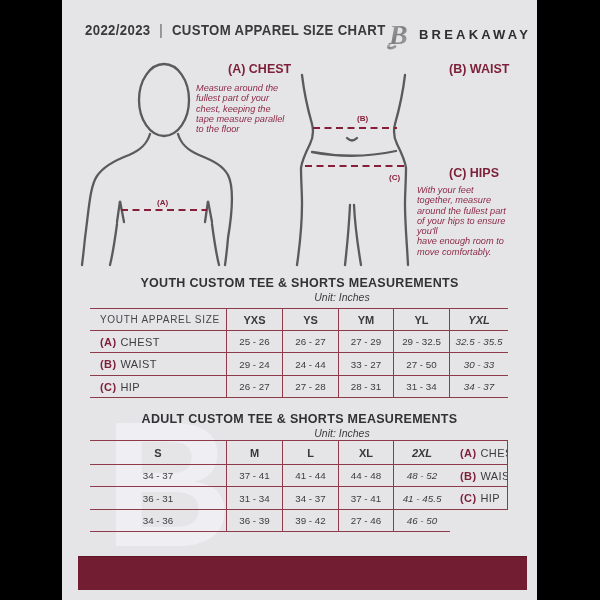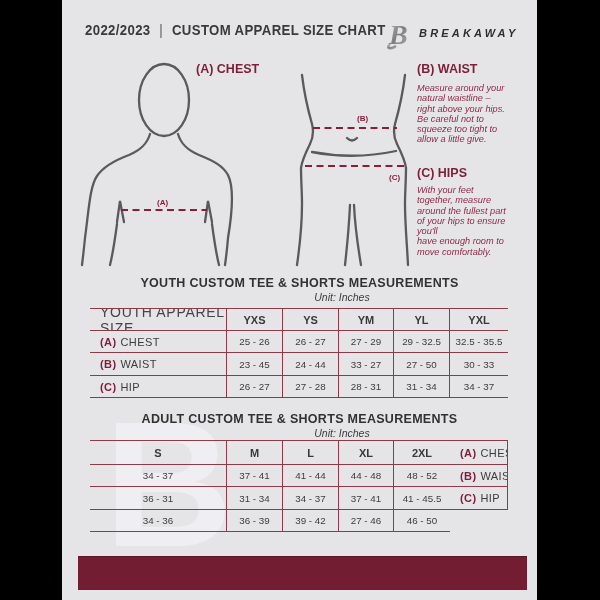--- a/index.html
+++ b/index.html
@@ -11,24 +11,24 @@
   
   .watermark{left:42px;top:396px;font-size:178px;line-height:1;font-weight:bold;
              color:#efeff3;z-index:0;letter-spacing:-4px;}
 
   
   .title-row{left:23px;top:21px;display:flex;align-items:center;gap:9px;white-space:nowrap;
              font-weight:bold;font-size:15px;color:#3a3a3c;letter-spacing:.4px;
              transform:scaleX(.88);transform-origin:left center;z-index:2;}
   .title-row .divider{font-weight:normal;color:#5a5a5c;padding:0 1px;}
   .logo-svg{left:320px;top:15px;z-index:2;}
-  .brand{left:357px;top:27px;font-size:11px;font-weight:bold;letter-spacing:3.2px;color:#2e2e30;z-index:2;font-style:italic;}
-
-  
-  .ins-h{font-size:12.5px;font-weight:bold;color:#7c1f38;z-index:2;}
+  .brand{left:357px;top:27px;font-size:13px;font-weight:bold;letter-spacing:3.2px;color:#2e2e30;z-index:2;}
+
+  
+  .ins-h{font-size:12.5px;font-weight:bold;color:#7c1f38;z-index:2;margin-left:32px;}
   .ins-b{font-size:9.2px;font-style:italic;color:#8c2a45;line-height:10.3px;white-space:pre-line;z-index:2;width:125px;}
   .ins-chest-h{left:134px;top:62px;}
   .ins-chest-b{left:134px;top:83px;}
   .ins-waist-h{left:355px;top:62px;}
   .ins-waist-b{left:355px;top:83px;}
   .ins-hips-h{left:355px;top:166px;}
   .ins-hips-b{left:355px;top:185px;}
 
   .fig{z-index:1;}
   .fig path, .fig ellipse{fill:none;stroke:#5a5a5c;stroke-width:2.3;stroke-linecap:round;}
@@ -43,22 +43,22 @@
   .ad-title{top:412px;} .ad-unit{top:427px;}
 
   
   .tbl{left:28px;width:418px;display:grid;z-index:2;
        grid-template-columns:137px 56px 56px 55px 56px 58px;
        border-top:1px solid #8d3a4b;}
   .tbl-youth{top:308px;grid-template-rows:22px 22px 23px 22px;}
   .tbl-adult{top:440px;grid-template-rows:24px 22px 23px 22px;}
   .c{border-bottom:1px solid #8d3a4b;border-right:1px solid #8d3a4b;display:flex;
      align-items:center;justify-content:center;font-size:9.8px;color:#3c3c3e;overflow:hidden;}
-  .c.nr{border-right:none;}
-  .c.hl{justify-content:flex-start;padding-left:10px;font-size:14px;letter-spacing:.7px;color:#454548;}
+  .c.nr{border-right:none;font-style:italic;}
+  .c.hl{justify-content:flex-start;padding-left:10px;font-size:10px;letter-spacing:.7px;color:#454548;}
   .c.hs{font-weight:bold;font-size:11px;color:#39393b;}
   .c.rl{justify-content:flex-start;padding-left:10px;font-size:11px;letter-spacing:.4px;}
   .c.rl .pfx{color:#7c1f38;font-weight:bold;margin-right:4px;}
 
   
   .footer-band{left:16px;top:556px;width:449px;height:33px;background:#731d33;
                border-top:1px solid #5d1728;z-index:3;}
 </style>
 </head>
 <body>
@@ -108,27 +108,26 @@
       <path d="M 20,90 Q 62,98 104,89" stroke-width="1.8"></path>
       <path d="M 58,143 C 57,165 55,185 53,203" stroke-width="1.8"></path>
       <path d="M 62,143 C 63,165 66,185 69,203" stroke-width="1.8"></path>
       <line class="dash" x1="21" y1="66" x2="105" y2="66"></line>
       <text x="65" y="59">(B)</text>
       <line class="dash" x1="13" y1="104" x2="116" y2="104"></line>
       <text x="97" y="118">(C)</text>
     </svg>
 
     <div class="abs ins-h ins-chest-h">(A) CHEST</div>
+    <div class="abs ins-b ins-chest-b">Measure around the
+fullest part of your
+chest, keeping the
+tape measure parallel
+to the floor</div>
     <div class="abs ins-h ins-waist-h">(B) WAIST</div>
-    <div class="abs ins-b ins-waist-b">Measure around your
-natural waistline –
-right above your hips.
-Be careful not to
-squeeze too tight to
-allow a little give.</div>
     <div class="abs ins-h ins-hips-h">(C) HIPS</div>
     <div class="abs sec-title yt-title">YOUTH CUSTOM TEE &amp; SHORTS MEASUREMENTS</div>
 
     <div class="abs ins-b ins-hips-b">With your feet
 together, measure
 around the fullest part
 of your hips to ensure
 you'll
 have enough room to
 move comfortably.</div>
@@ -149,21 +148,21 @@
       <div class="c">25 - 26</div>
       <div class="c">26 - 27</div>
       <div class="c">27 - 29</div>
       <div class="c">29 - 32.5</div>
       <div class="c nr">32.5 - 35.5</div>
 
       <div class="c rl">
         <span class="pfx">(B)</span>
         <span>WAIST</span>
       </div>
-      <div class="c">23 - 45</div>
+      <div class="c">29 - 24</div>
       <div class="c">24 - 44</div>
       <div class="c">33 - 27</div>
       <div class="c">27 - 50</div>
       <div class="c nr">30 - 33</div>
 
       <div class="c rl">
         <span class="pfx">(C)</span>
         <span>HIP</span>
       </div>
       <div class="c">26 - 27</div>

